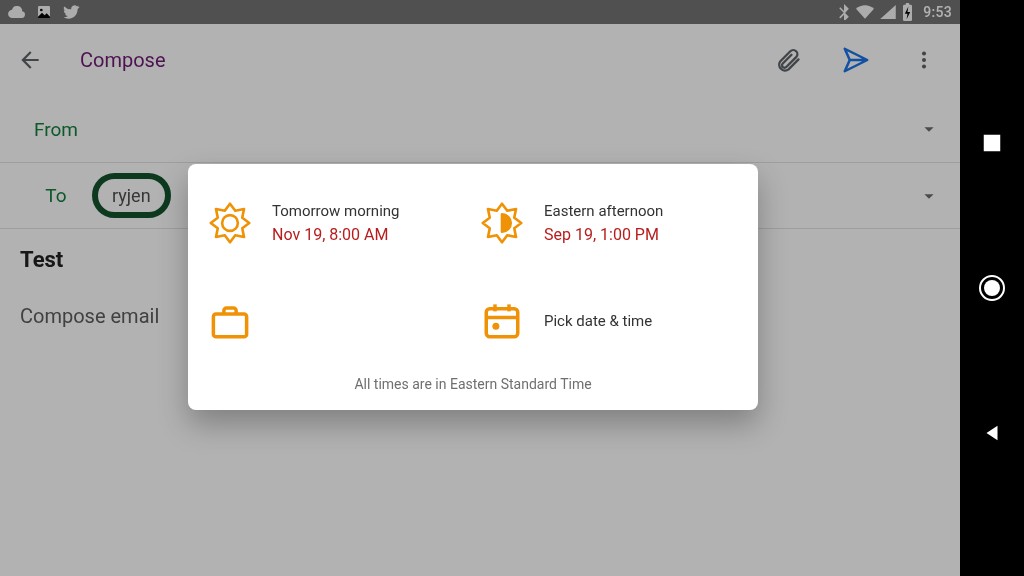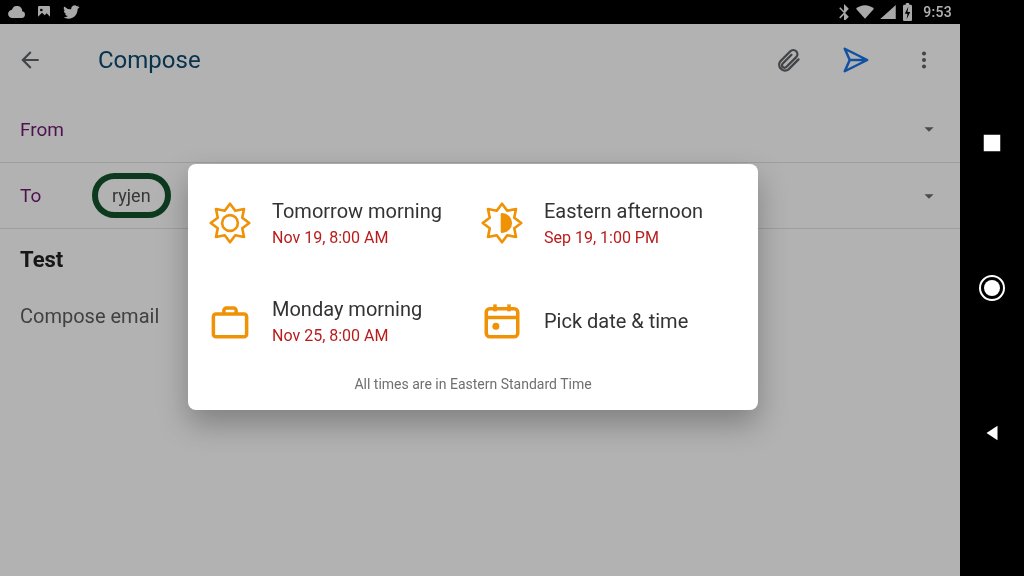--- a/index.html
+++ b/index.html
@@ -5,59 +5,59 @@
     * { margin: 0; padding: 0; box-sizing: border-box; font-family: Roboto, "Helvetica Neue", Arial, sans-serif; }
     html, body { width: 1024px; height: 576px; overflow: hidden; background: #fff; }
 
     
     .screen   { position: relative; width: 960px; height: 576px; background: #fff; float: left; }
     .navrail  { position: relative; width: 64px;  height: 576px; background: #000; float: left; }
     .scrim    { position: absolute; inset: 0; background: rgba(0,0,0,0.30); }
 
     .status-bar {
       position: absolute; top: 0; left: 0; right: 0; height: 24px;
-      background: #000000; color: #fff; display: flex; align-items: center;
+      background: #737373; color: #fff; display: flex; align-items: center;
       padding: 0 8px; font-size: 14px;
     }
     .status-left  { display: flex; gap: 10px; align-items: center; }
     .status-left .sicon { opacity: .95; }
     .status-right { margin-left: auto; display: flex; gap: 6px; align-items: center; }
     .status-right .sicon { opacity: .95; }
     .clock { font-weight: 500; letter-spacing: .3px; margin-left: 4px; }
 
     .app-bar {
       position: absolute; top: 24px; left: 0; right: 0; height: 72px;
       background: #fff; display: flex; align-items: center; padding: 0 12px;
     }
-    .app-title { font-size: 24px; color: #0c4a6e; margin-left: 50px; }
+    .app-title { font-size: 20px; color: #701a75; margin-left: 32px; }
     .app-right { margin-left: auto; display: flex; gap: 32px; align-items: center; padding-right: 6px; }
     .back-btn, .attach-btn, .send-btn, .menu-btn { width: 36px; height: 36px; display: flex; align-items: center; justify-content: center; }
 
     .compose { position: absolute; top: 96px; left: 0; right: 0; padding: 0; }
     .row { display: flex; align-items: center; padding: 0 20px; height: 66px; border-top: 1px solid #e3e3e3; font-size: 19px; color: #444; }
     .row:first-child { border-top: none; }
-    .row .label { width: 72px; color: #701a75; }
+    .row .label { width: 72px; color: #15803d; text-align: center; }
     .from-addr { display: flex; align-items: center; gap: 2px; }
     .from-blur { width: 80px; height: 18px; background: #bfbfbf; border-radius: 2px; filter: blur(3px); opacity: .55; margin-right: 2px; }
     .to-chip { border: 6px solid #14532d; border-radius: 999px; padding: 6px 14px; font-size: 18px; color: #4f4f4f; }
     .chev { margin-left: auto; color: #6c6c6c; }
     .subject-row { border-top: 1px solid #e3e3e3; padding: 18px 20px 14px; font-size: 22px; font-weight: 700; color: #212121; }
     .body-row { padding: 18px 20px; font-size: 20px; color: #5d5d5d; }
 
     
     .dialog {
       position: absolute; left: 50%; transform: translateX(calc(-50% - 7px));
       top: 164px; width: 570px; background: #fff; border-radius: 8px;
       box-shadow: 0 14px 30px rgba(0,0,0,.28); padding: 24px 18px 14px;
     }
     .dgrid { display: grid; grid-template-columns: 1fr 1fr; grid-template-rows: auto auto; column-gap: 10px; row-gap: 28px; }
     .opt { display: flex; align-items: center; gap: 18px; cursor: pointer; min-height: 70px; }
     .opt .oicon { width: 48px; height: 48px; flex: 0 0 48px; display: flex; align-items: center; justify-content: center; }
     .opt .otext { display: flex; flex-direction: column; }
-    .opt .otitle { font-size: 20px; color: #333; line-height: 1.25; }
+    .opt .otitle { font-size: 15px; color: #333; line-height: 1.25; }
     .opt .osub   { font-size: 16px; color: #b91c1c; margin-top: 4px; }
     .dnote { text-align: center; color: #6f6f6f; font-size: 14px; margin-top: 20px; margin-bottom: 4px; }
 
     
     .navrail { display: flex; flex-direction: column; align-items: center; justify-content: space-around; padding: 70px 0; }
     .navbtn { width: 40px; height: 40px; display: flex; align-items: center; justify-content: center; }
 
     svg { display: block; }
   </style>
 </head>
@@ -198,24 +198,20 @@
 
       <div class="opt">
         <span class="oicon">
           <svg width="42" height="42" viewBox="0 0 48 48">
             <g fill="none" stroke="#ef9206" stroke-width="4" stroke-linejoin="round">
               <rect x="5" y="16" width="38" height="26" rx="3"></rect>
               <path d="M17 16v-4a3 3 0 0 1 3-3h8a3 3 0 0 1 3 3v4"></path>
             </g>
           </svg>
         </span>
-        <span class="otext">
-          <span class="otitle">Monday morning</span>
-          <span class="osub">Nov 25, 8:00 AM</span>
-        </span>
       </div>
 
       <div class="opt">
         <span class="oicon">
           <svg width="42" height="42" viewBox="0 0 48 48">
             <g stroke="#ef9206" stroke-width="4" stroke-linejoin="round">
               <rect x="6" y="10" width="36" height="32" rx="4" fill="none"></rect>
               <line x1="6" y1="20" x2="42" y2="20"></line>
               <line x1="16" y1="5" x2="16" y2="13"></line>
               <line x1="32" y1="5" x2="32" y2="13"></line>

